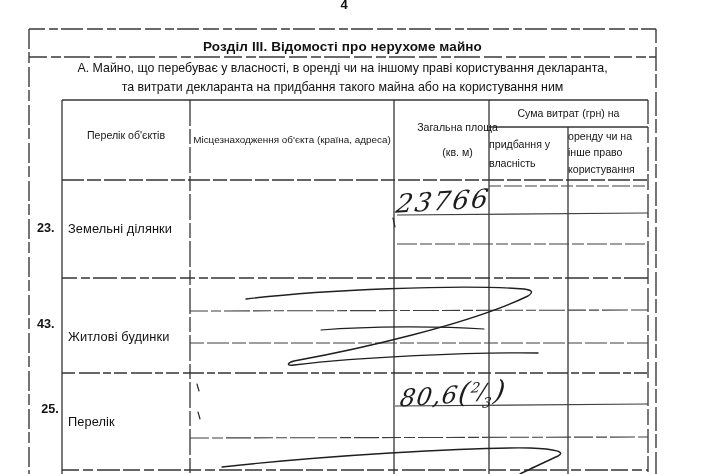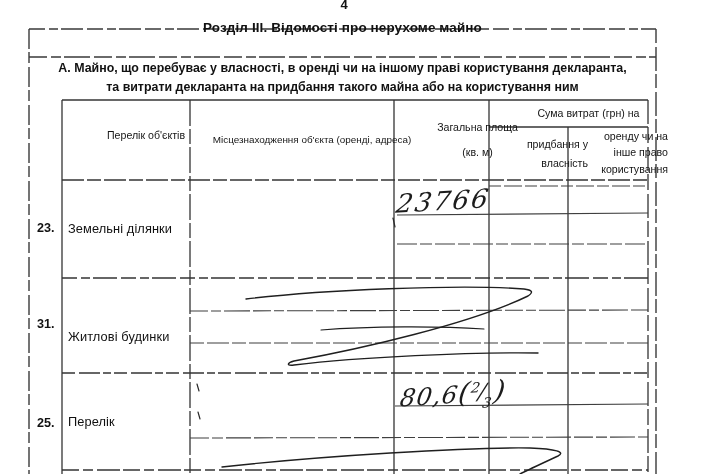--- a/index.html
+++ b/index.html
@@ -6,25 +6,25 @@
   #page{
     position:relative;
     width:704px;height:474px;
     background:#ffffff;
     overflow:hidden;
     font-family:"Liberation Sans", sans-serif;
     color:#111;
   }
   svg{position:absolute;left:0;top:0;z-index:1;}
   .txt{position:absolute;z-index:2;}
-  .center{display:flex;align-items:center;justify-content:center;text-align:right;margin-left:20px;}
+  .center{display:flex;align-items:center;justify-content:center;text-align:left;}
   .page-num{left:334px;top:-3px;width:20px;font-size:13px;font-weight:bold;text-align:center;}
-  .title{left:29px;top:15px;width:627px;height:26px;line-height:26px;text-align:center;
+  .title{left:29px;top:34px;width:627px;height:26px;line-height:26px;text-align:center;
          font-weight:bold;font-size:13.5px;letter-spacing:.1px;}
-  .subtitle{left:29px;top:59px;width:627px;text-align:center;font-weight:bold;
+  .subtitle{left:29px;top:59px;width:627px;text-align:center;font-weight:normal;
             font-size:12.4px;line-height:19px;}
   .hdr{font-size:10.6px;line-height:1.5;color:#151515;}
   .hdr-objects{left:62px;top:100px;width:128px;height:71px;}
   .hdr-location{left:190px;top:100px;width:204px;height:80px;font-size:9.9px;white-space:nowrap;}
   .hdr-area{left:410px;top:100px;width:95px;height:80px;flex-direction:column;}
   .hdr-area .gap{height:9px;}
   .hdr-expenses{left:489px;top:100px;width:159px;height:27px;}
   .hdr-purchase{left:489px;top:127px;width:79px;height:53px;line-height:1.75;}
   .hdr-rent{left:568px;top:127px;width:80px;height:51px;line-height:1.55;}
   .rownum{font-weight:bold;font-size:12.6px;width:26px;}
@@ -99,36 +99,36 @@
 
   <div class="txt page-num">4</div>
 
   <div class="txt title">Розділ III. Відомості про нерухоме майно</div>
   <div class="txt subtitle">
     <div>А. Майно, що перебуває у власності, в оренді чи на іншому праві користування декларанта,</div>
     <div>та витрати декларанта на придбання такого майна або на користування ним</div>
   </div>
 
   <div class="txt center hdr hdr-objects">Перелік об'єктів</div>
-  <div class="txt center hdr hdr-location">Місцезнаходження об'єкта (оренді, адреса)</div>
+  <div class="txt center hdr hdr-location">Місцезнаходження об'єкта (країна, адреса)</div>
   <div class="txt center hdr hdr-area">
     <div>Загальна площа</div>
     <div class="gap"></div>
     <div>(кв. м)</div>
   </div>
   <div class="txt center hdr hdr-expenses">Сума витрат (грн) на</div>
   <div class="txt center hdr hdr-purchase">придбання у власність</div>
   <div class="txt center hdr hdr-rent">оренду чи на інше право користування</div>
 
   <div class="txt rownum" style="left:37px;top:221px;">23.</div>
   <div class="txt rowlabel" style="left:68px;top:221px;">Земельні ділянки</div>
   <div class="hw hw-area23">23766</div>
 
-  <div class="txt rownum" style="left:37px;top:317px;">31.</div>
+  <div class="txt rownum" style="left:37px;top:317px;">43.</div>
   <div class="txt rowlabel" style="left:68px;top:317px;margin-top:12px;">Житлові будинки</div>
 
-  <div class="txt rownum" style="left:37px;top:416px;">25.</div>
+  <div class="txt rownum" style="left:37px;top:402px;text-align:center;">25.</div>
   <div class="txt rowlabel" style="left:68px;top:414px;">Перелік</div>
   <div class="hw hw-area25">
     <span>80,6</span><span class="fr-open">(</span><span class="fr-num">2</span><span class="fr-slash">/</span><span class="fr-den">3</span><span class="fr-close">)</span>
   </div>
 
 </div>
 
 </body></html>

